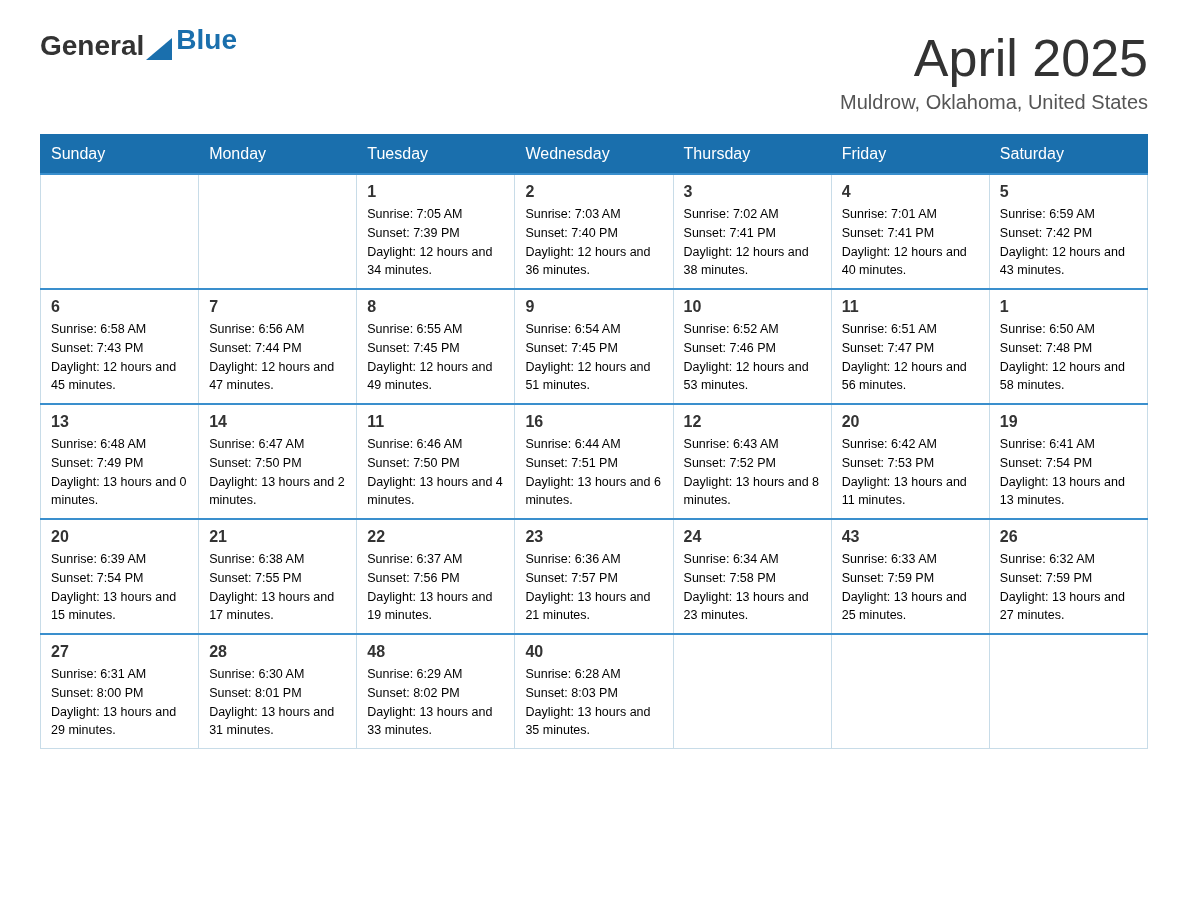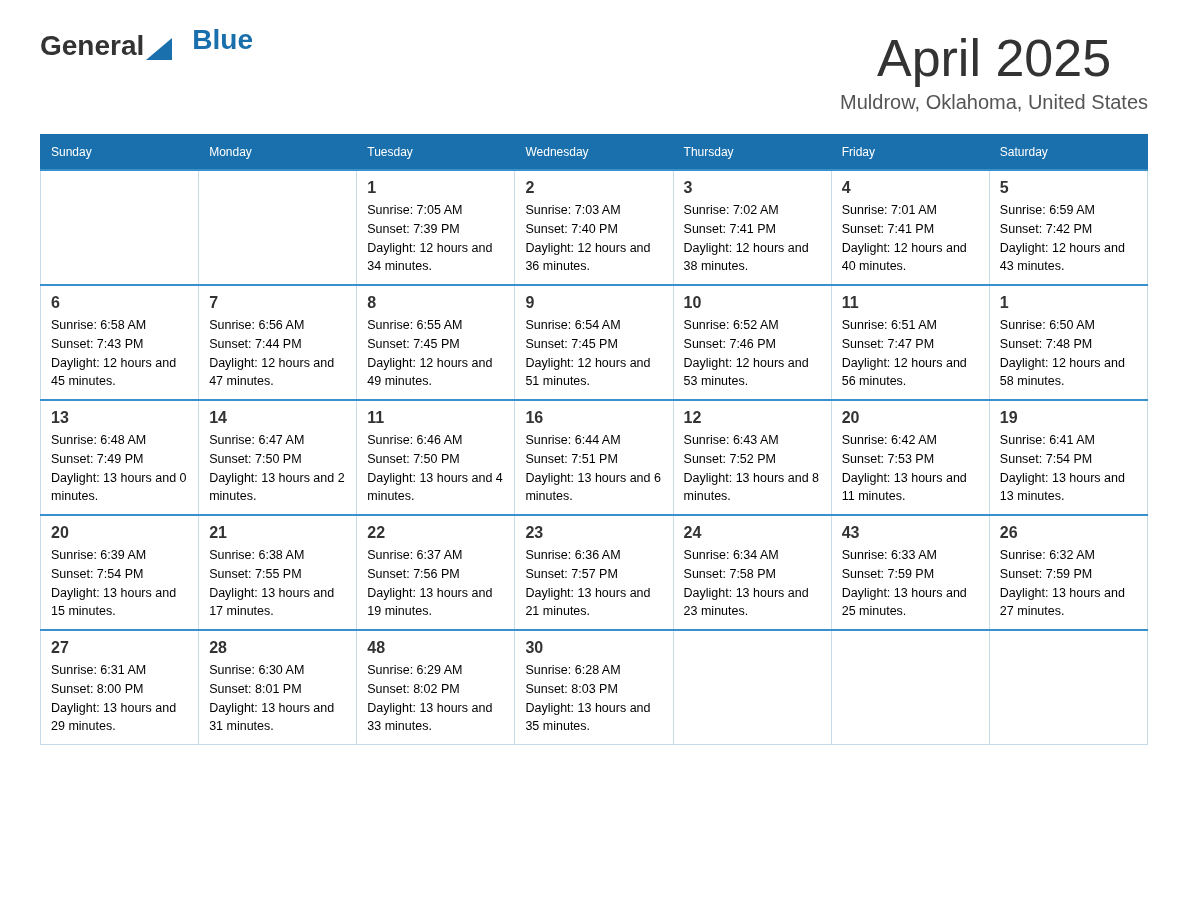--- a/index.html
+++ b/index.html
@@ -11,21 +11,21 @@
       width: 1188px;
       min-height: 918px;
     }
     .header {
       display: flex;
       justify-content: space-between;
       align-items: flex-start;
       margin-bottom: 20px;
     }
     .title-area {
-      text-align: center;
+      text-align: right;
     }
     .month-title {
       font-size: 52px;
       font-weight: normal;
       color: #333;
       line-height: 1.1;
     }
     .location-title {
       font-size: 20px;
       color: #555;
@@ -34,21 +34,21 @@
     .calendar {
       width: 100%;
       border-collapse: collapse;
       border: 1px solid #aac4d8;
     }
     .calendar th {
       background-color: #1a6fad;
       color: #fff;
       padding: 10px 10px;
       text-align: left;
-      font-size: 12px;
+      font-size: 16px;
       font-weight: normal;
       border: 1px solid #1a6fad;
     }
     .calendar td {
       vertical-align: top;
       padding: 8px 10px;
       border: 1px solid #c8dce8;
       width: 14.28%;
       min-height: 90px;
     }
@@ -84,21 +84,21 @@
 <body>
 
 <div class="header">
   <div class="logo-wrapper">
     <div class="logo-line1">
       <span style="font-size:28px;font-weight:bold;color:#333;">General</span>
       <svg width="26" height="26" viewBox="0 0 26 26" style="margin-left:2px;margin-top:2px;">
         <polygon points="0,26 26,26 26,4" fill="#1a6fad"></polygon>
       </svg>
     </div>
-    <span style="font-size:28px;font-weight:bold;color:#1a6fad;margin-top:-6px;margin-left:20px;">Blue</span>
+    <span style="font-size:28px;font-weight:bold;color:#1a6fad;margin-top:-6px;margin-left:4px;">Blue</span>
   </div>
   <div class="title-area">
     <div class="month-title">April 2025</div>
     <div class="location-title">Muldrow, Oklahoma, United States</div>
   </div>
 </div>
 
 <table class="calendar">
   <thead>
     <tr>
@@ -233,21 +233,21 @@
         </td>
         <td>
           <span class="day-number">28</span>
           <div class="day-info">Sunrise: 6:30 AM<br>Sunset: 8:01 PM<br>Daylight: 13 hours and 31 minutes.</div>
         </td>
         <td>
           <span class="day-number">48</span>
           <div class="day-info">Sunrise: 6:29 AM<br>Sunset: 8:02 PM<br>Daylight: 13 hours and 33 minutes.</div>
         </td>
         <td>
-          <span class="day-number">30</span>
+          <span class="day-number">40</span>
           <div class="day-info">Sunrise: 6:28 AM<br>Sunset: 8:03 PM<br>Daylight: 13 hours and 35 minutes.</div>
         </td>
         <td class="empty-cell"></td>
         <td class="empty-cell"></td>
         <td class="empty-cell"></td>
       </tr>
     </tbody>
 </table>
 
 </body></html>

